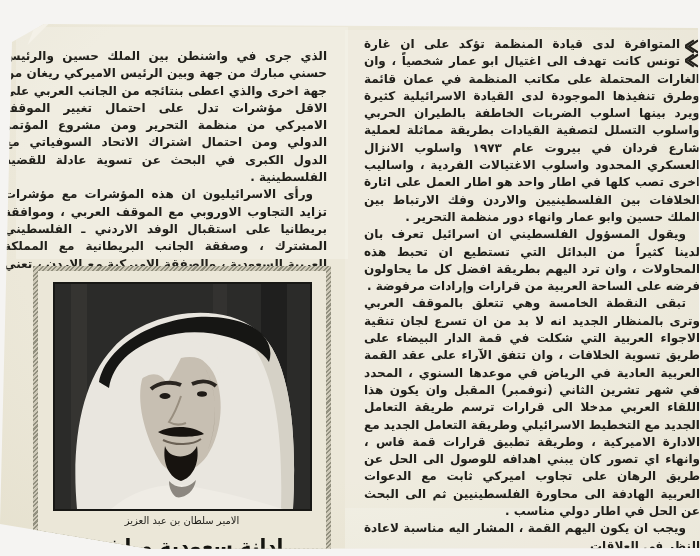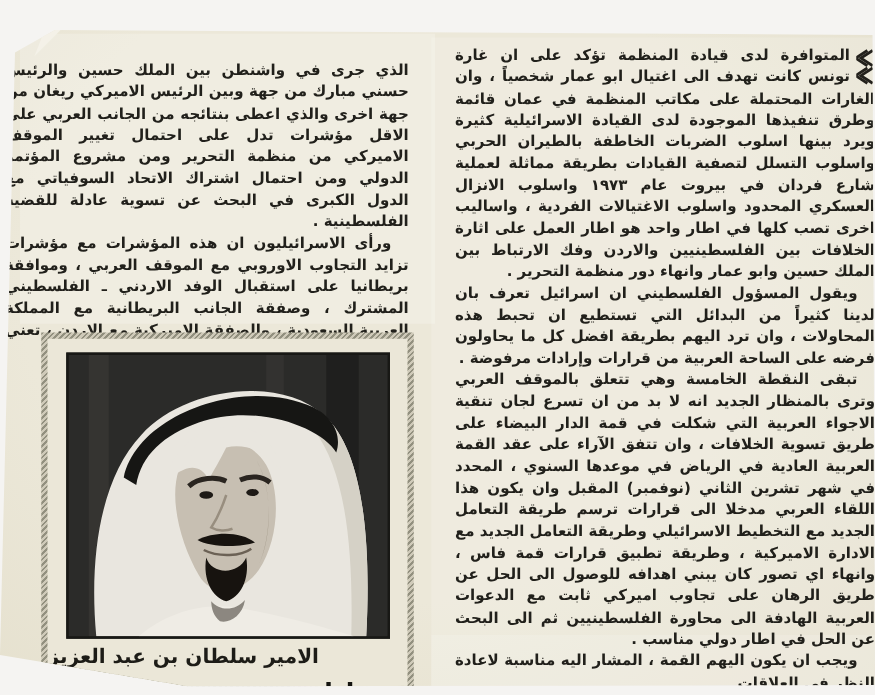--- a/index.html
+++ b/index.html
@@ -42,22 +42,22 @@
   .photo-box-inner{
     width:100%;height:100%;box-sizing:border-box;
     background:#ebe7d8;padding-top:11px;
   }
   .photo{
     display:block;margin:0 auto;width:255px;height:225px;
     border:2px solid #181815;background:#2b2b29;
   }
   .photo svg{display:block;width:100%;height:100%;}
   .caption{
-    direction:rtl;text-align:left;margin-top:4px;
-    font-size:16px;font-weight:700;color:#1d1c17;
+    direction:rtl;text-align:center;margin-top:4px;
+    font-size:10px;font-weight:400;color:#1d1c17;
   }
   .headline{
     direction:rtl;text-align:center;margin-top:8px;
     font-size:20px;font-weight:700;color:#14140f;letter-spacing:.5px;
   }
 </style>
 </head>
 <body>
 
 <div class="paper">

